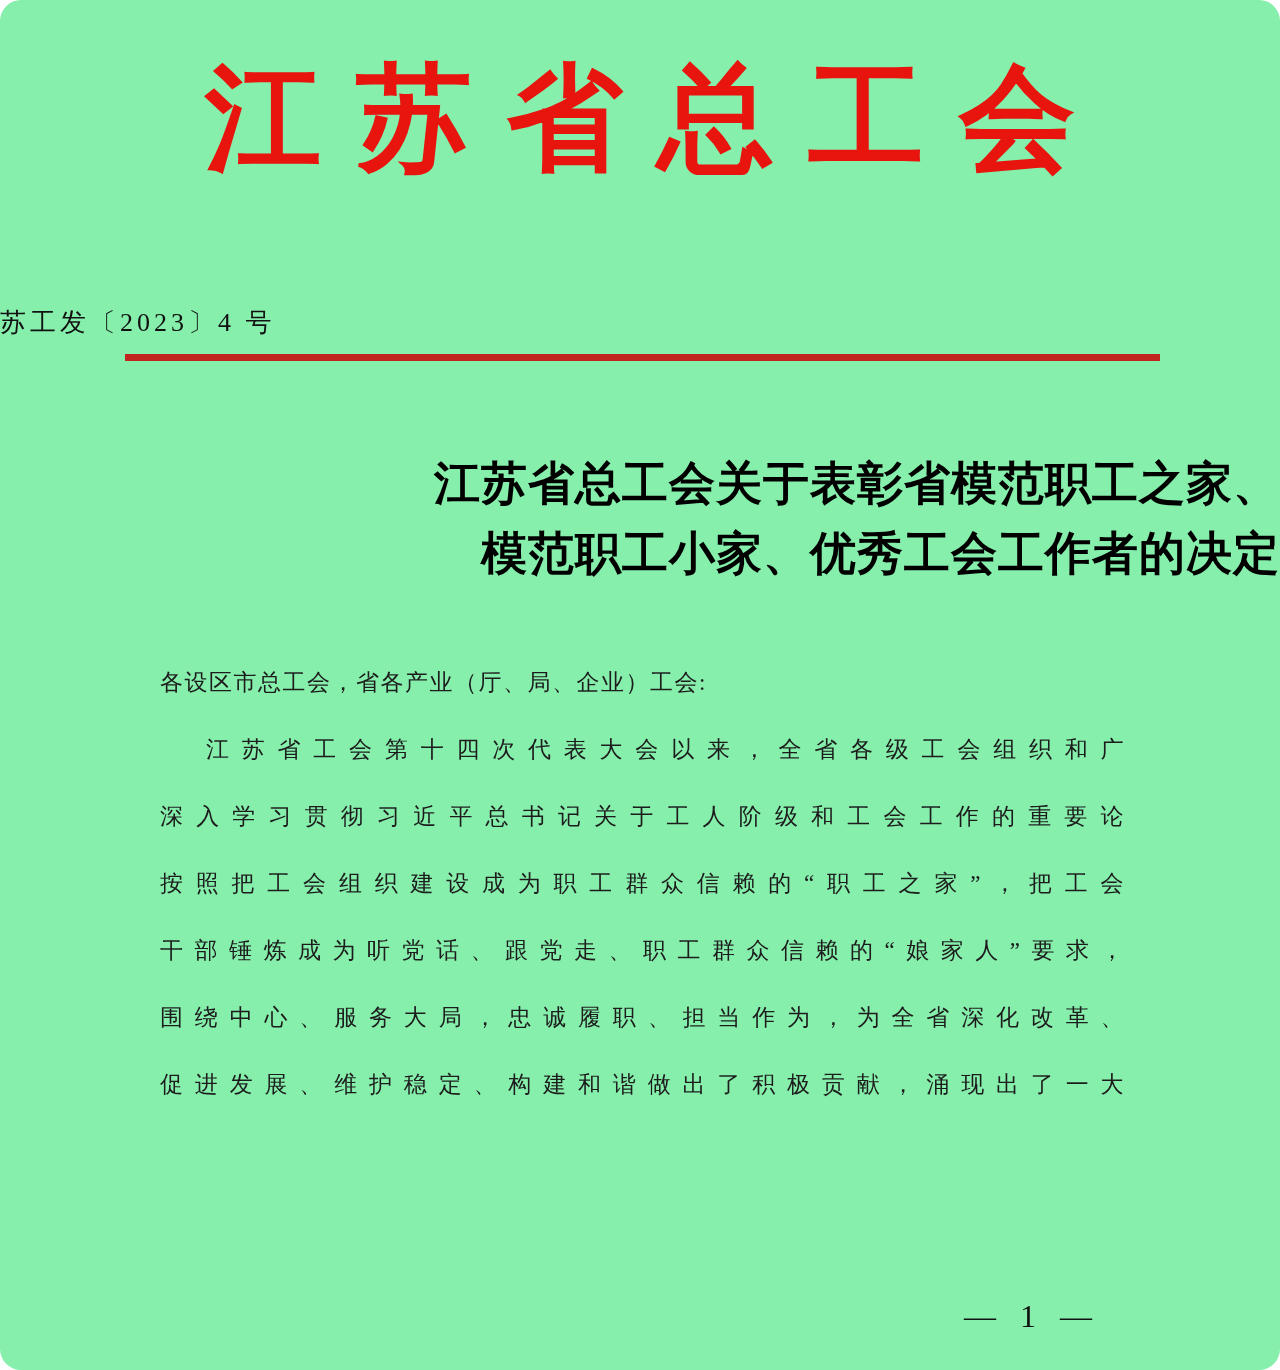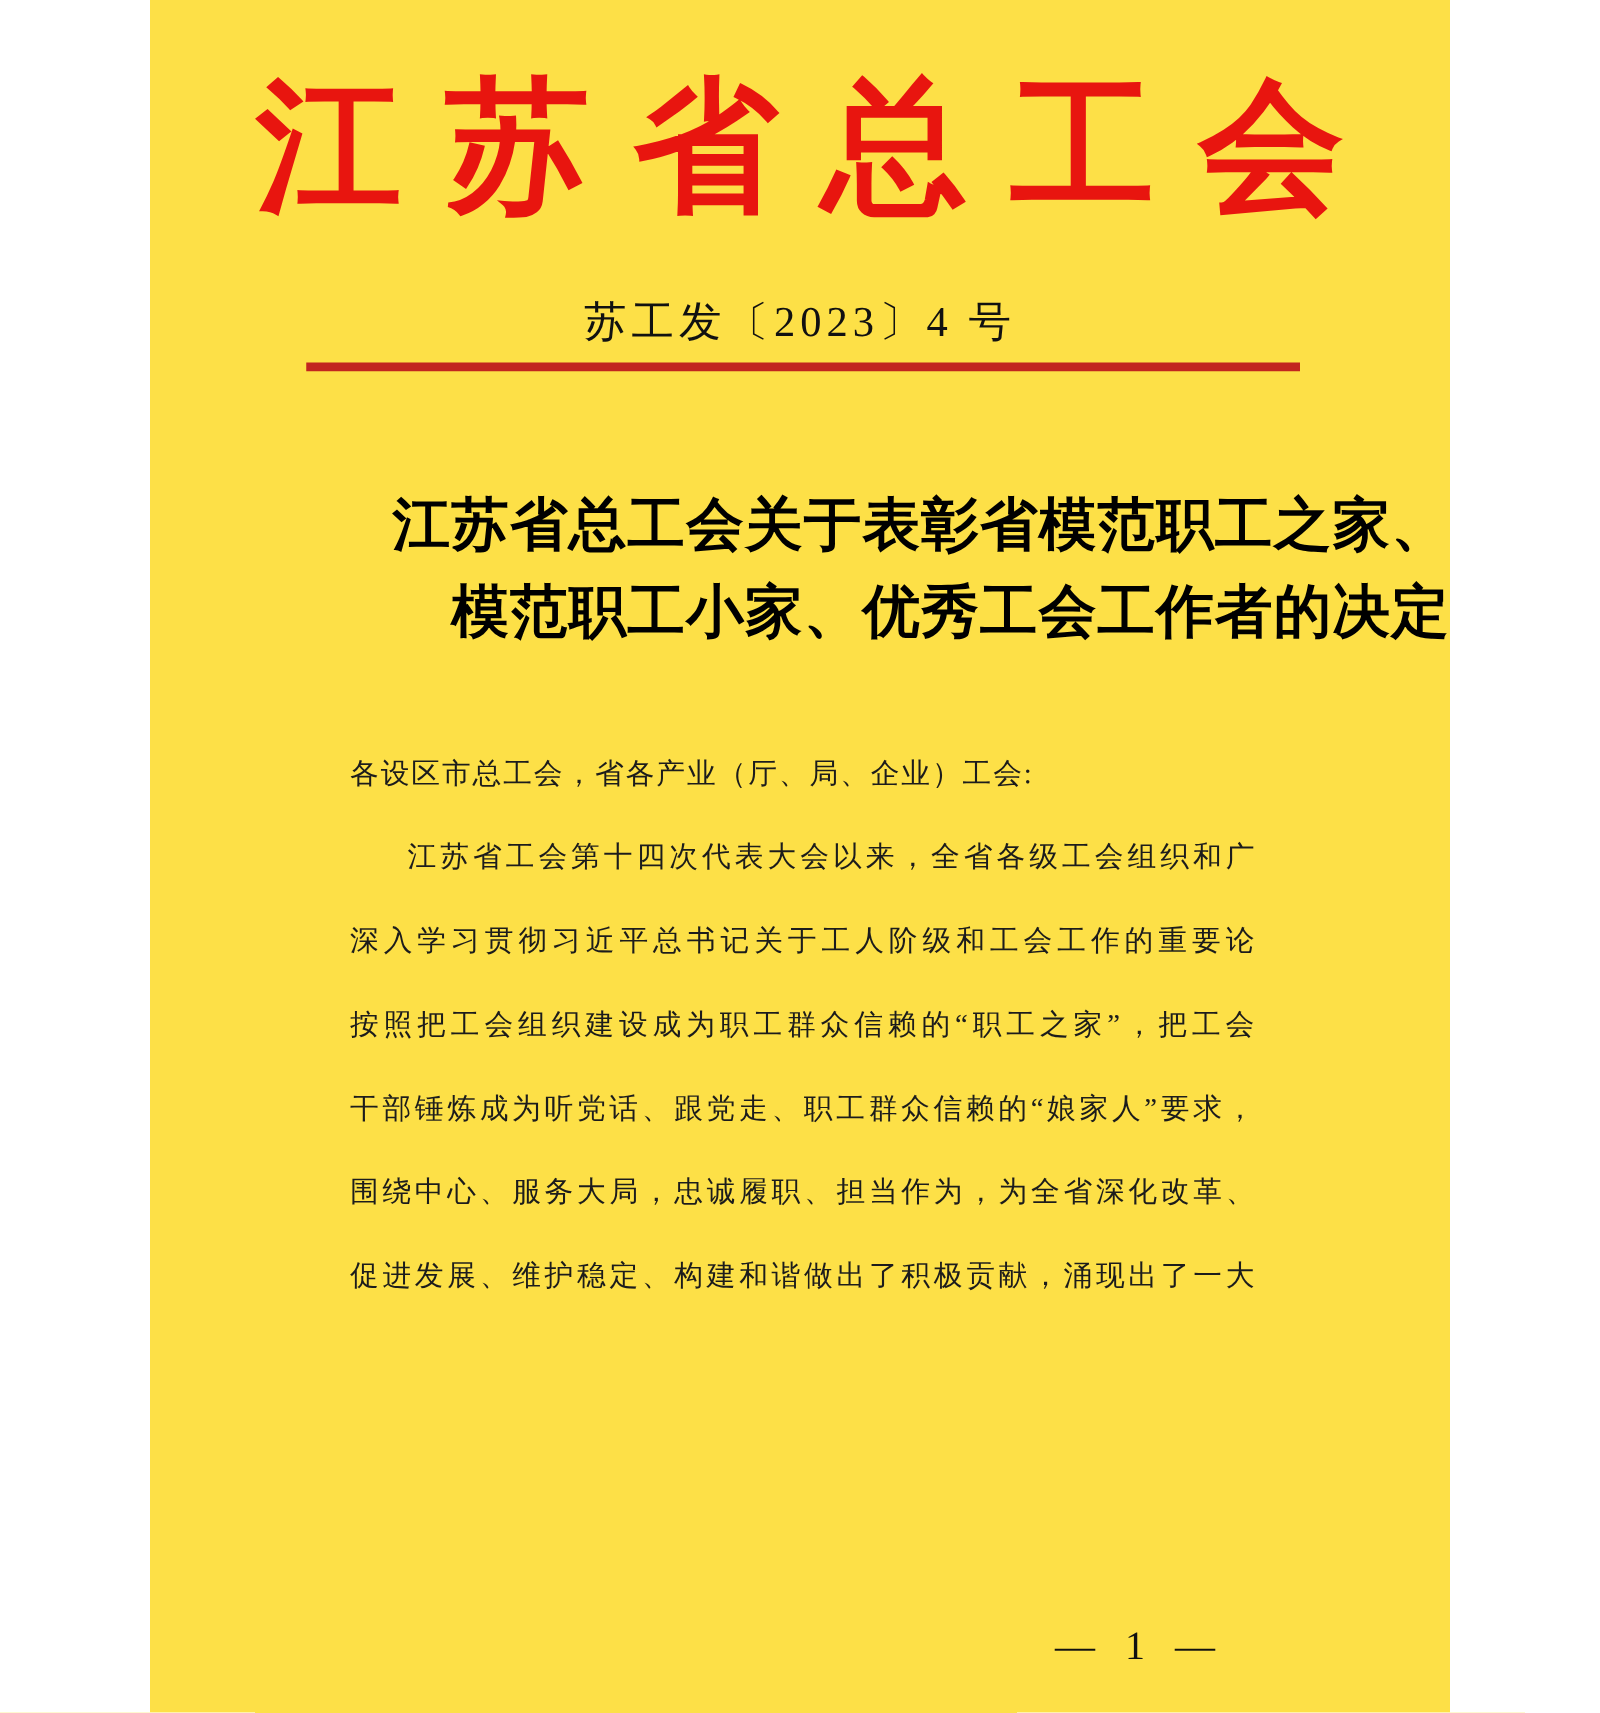--- a/index.html
+++ b/index.html
@@ -2,43 +2,43 @@
 <html><head>
 <meta charset="utf-8">
 <style>
   html, body {
     margin: 0;
     padding: 0;
     background: #ffffff;
   }
   .page {
     position: relative;
-    width: 1040px;
+    width: 1280px;
     height: 1370px;
     margin: 0 auto;
-    background: #fde047;
+    background: #86efac;
     overflow: hidden;
     font-family: "Liberation Serif", "DejaVu Serif", serif;
     color: #1c1c1c;
+    border-radius: 21px;
   }
   .org-header {
     padding-top: 44px;
     text-align: center;
     font-size: 116px;
     line-height: 150px;
     font-weight: 700;
     color: #e8150f;
     letter-spacing: 0.30em;
     text-indent: 0.30em; 
     white-space: nowrap;
   }
   .doc-number {
-    margin-top: 48px;
-    text-align: center;
-    font-size: 34px;
+    margin-top: 112px;
+    font-size: 26px;
     line-height: 34px;
     letter-spacing: 4px;
     color: #111;
   }
   .red-rule {
     height: 7px;
     background: #c2251f;
     margin: 14px 120px 0 125px;
   }
   .doc-title {

